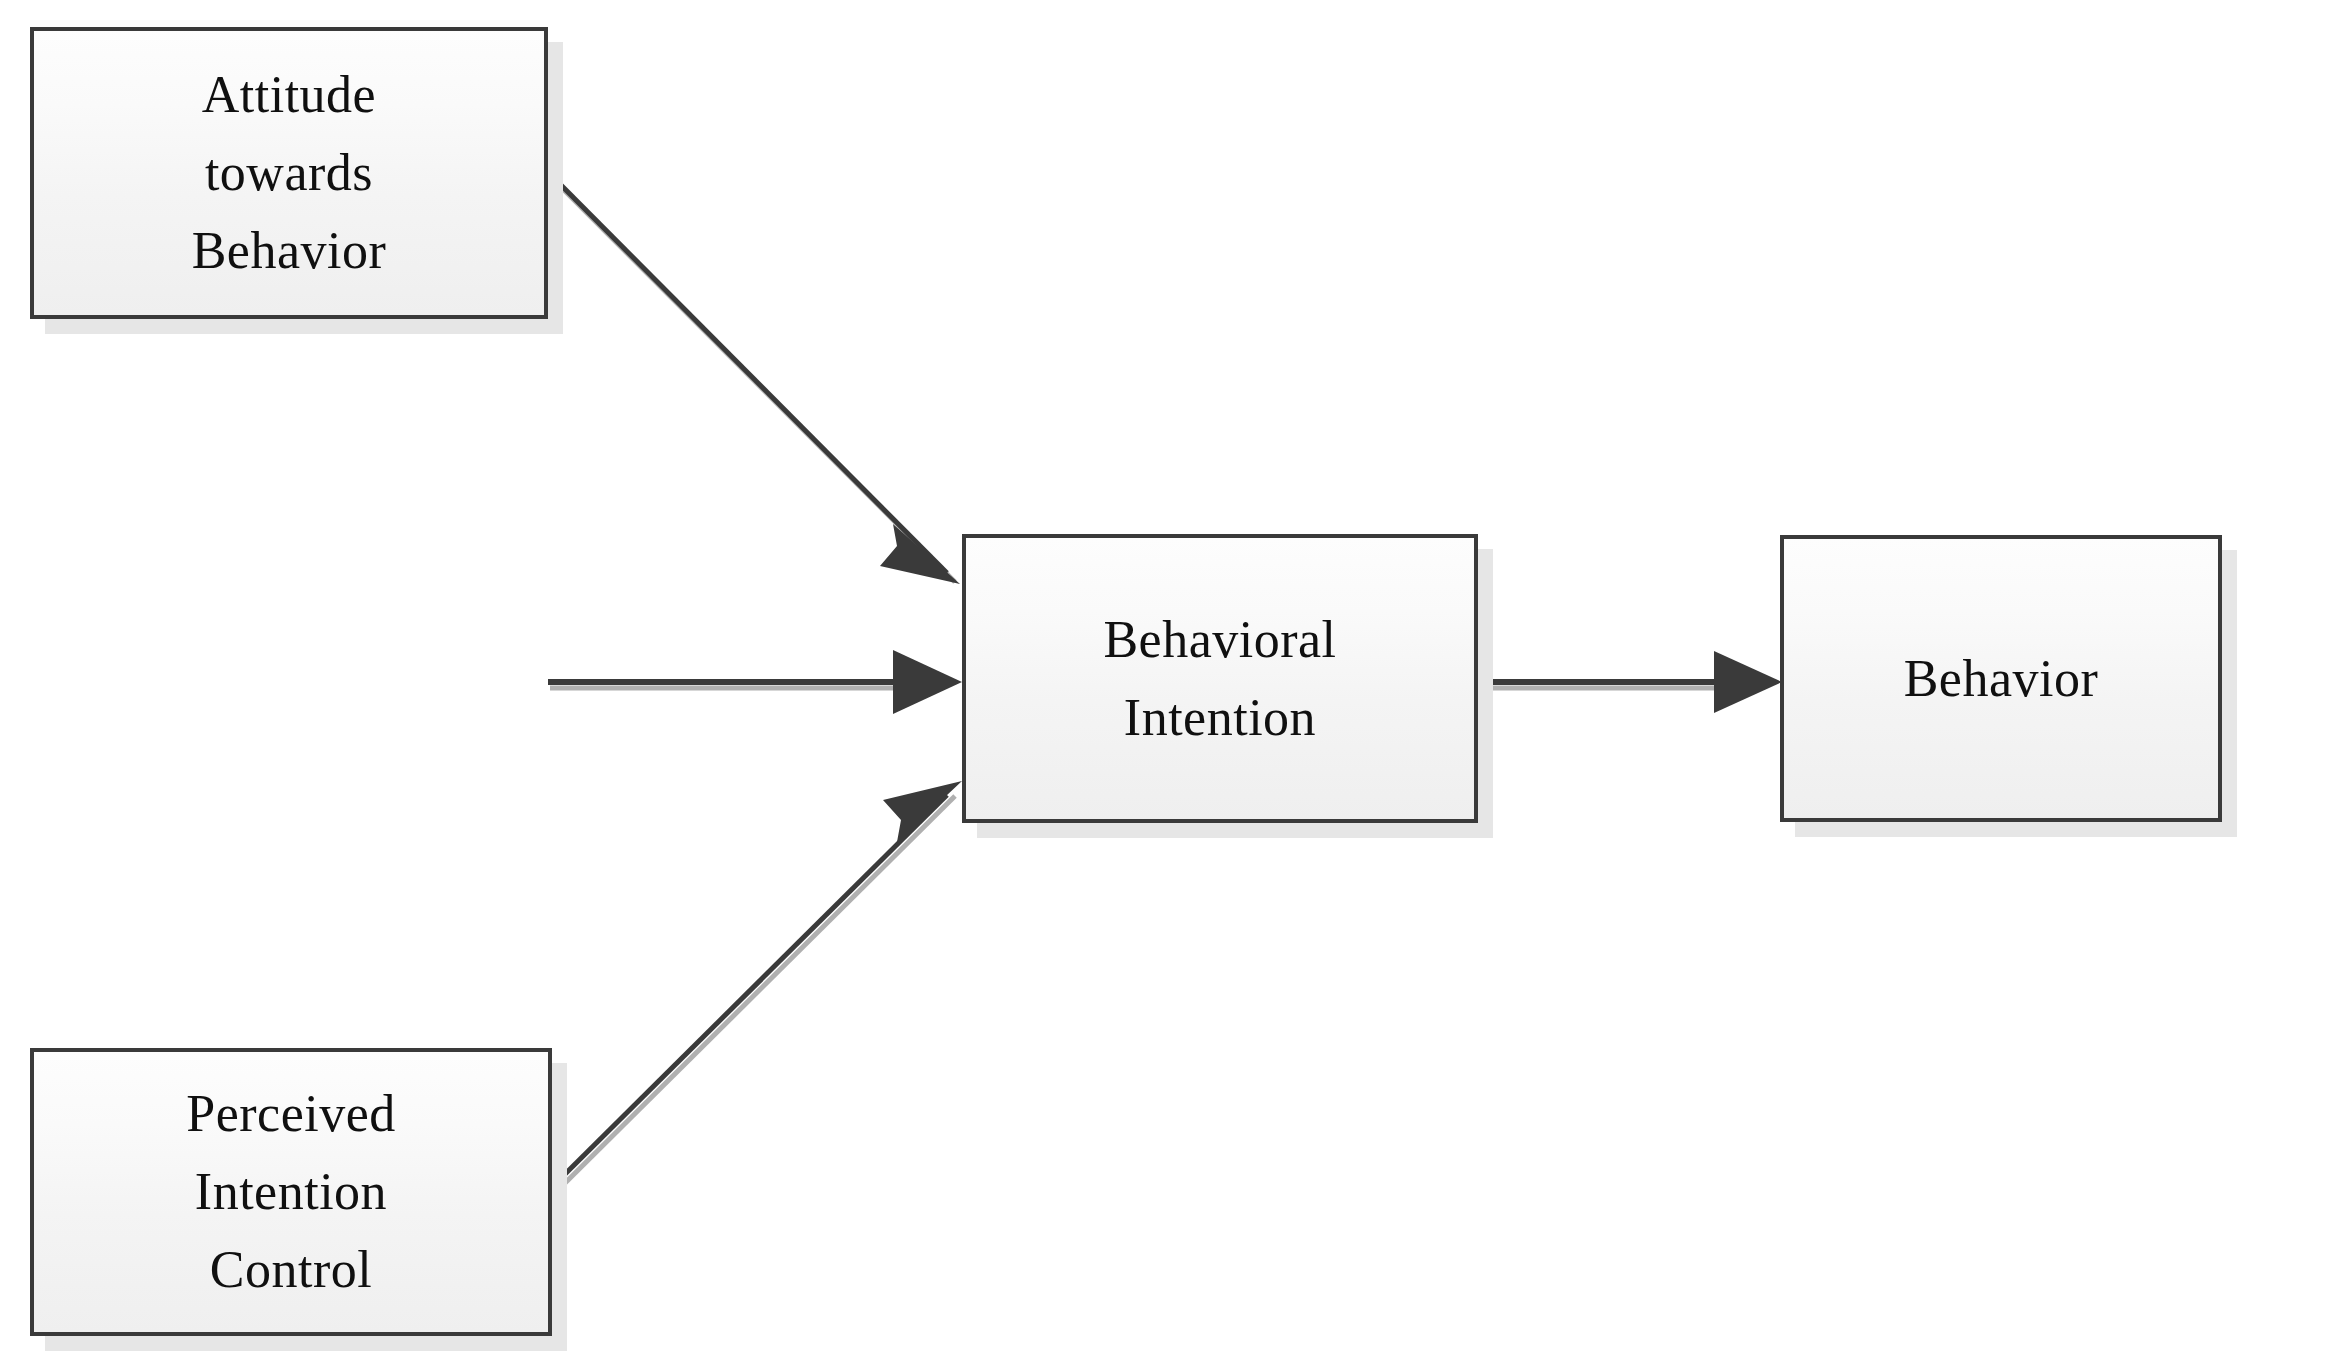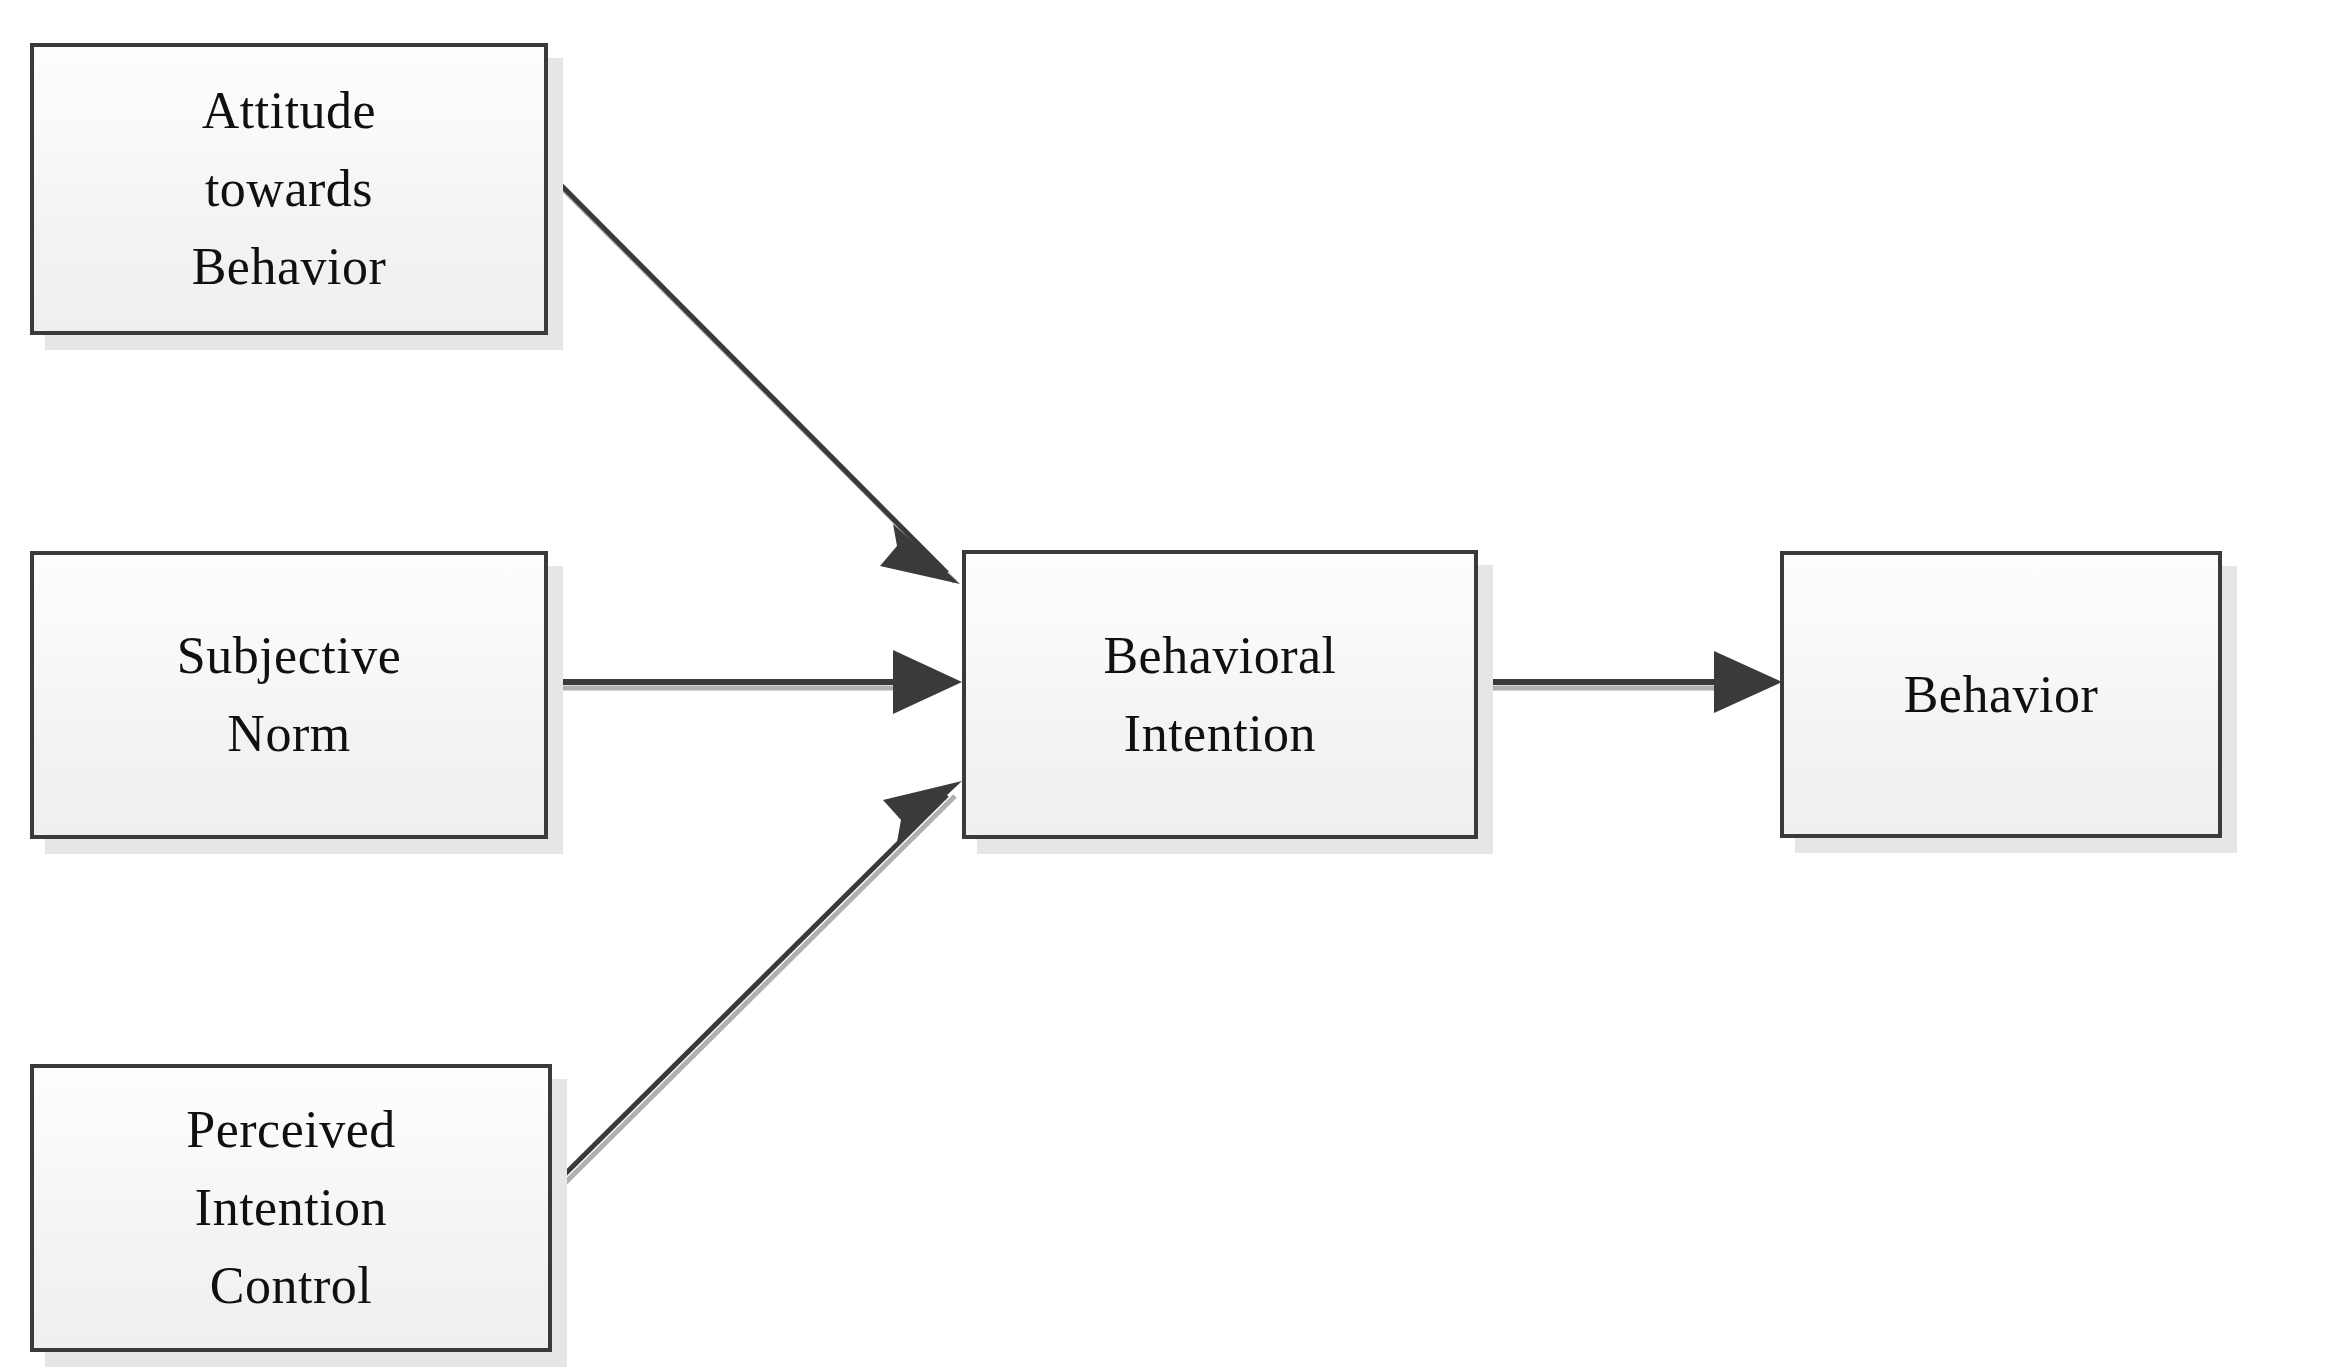--- a/index.html
+++ b/index.html
@@ -28,21 +28,20 @@
   .node {
     position: absolute;
     box-sizing: border-box;
     border: 4px solid #3a3a3a;
     background: linear-gradient(to bottom, #fdfdfd 0%, #fafafa 26%, #f4f4f4 58%, #efefef 100%);
     box-shadow: 15px 15px 0 0 #e6e6e6;
     display: flex;
     align-items: center;
     justify-content: center;
     z-index: 2;
-    margin-top: 16px;
   }
   .node-label {
     font-family: "Liberation Serif", "DejaVu Serif", serif;
     font-size: 52px;
     line-height: 78px;
     color: #101010;
     text-align: center;
     white-space: pre-line;
     letter-spacing: 0.5px;
   }
@@ -87,24 +86,20 @@
       <polygon points="1782,682 1714,651 1714,713" fill="#3a3a3a"></polygon>
     </g>
   </svg>
 
   <div class="node" id="node-attitude">
     <span class="node-label">Attitude
 towards
 Behavior</span>
   </div>
 
-  <div class="node" id="node-subjective-norm">
-    <span class="node-label">Subjective
-Norm</span>
-  </div>
 
   <div class="node" id="node-pbc">
     <span class="node-label">Perceived
 Intention
 Control</span>
   </div>
 
   <div class="node" id="node-intention">
     <span class="node-label">Behavioral
 Intention</span>

